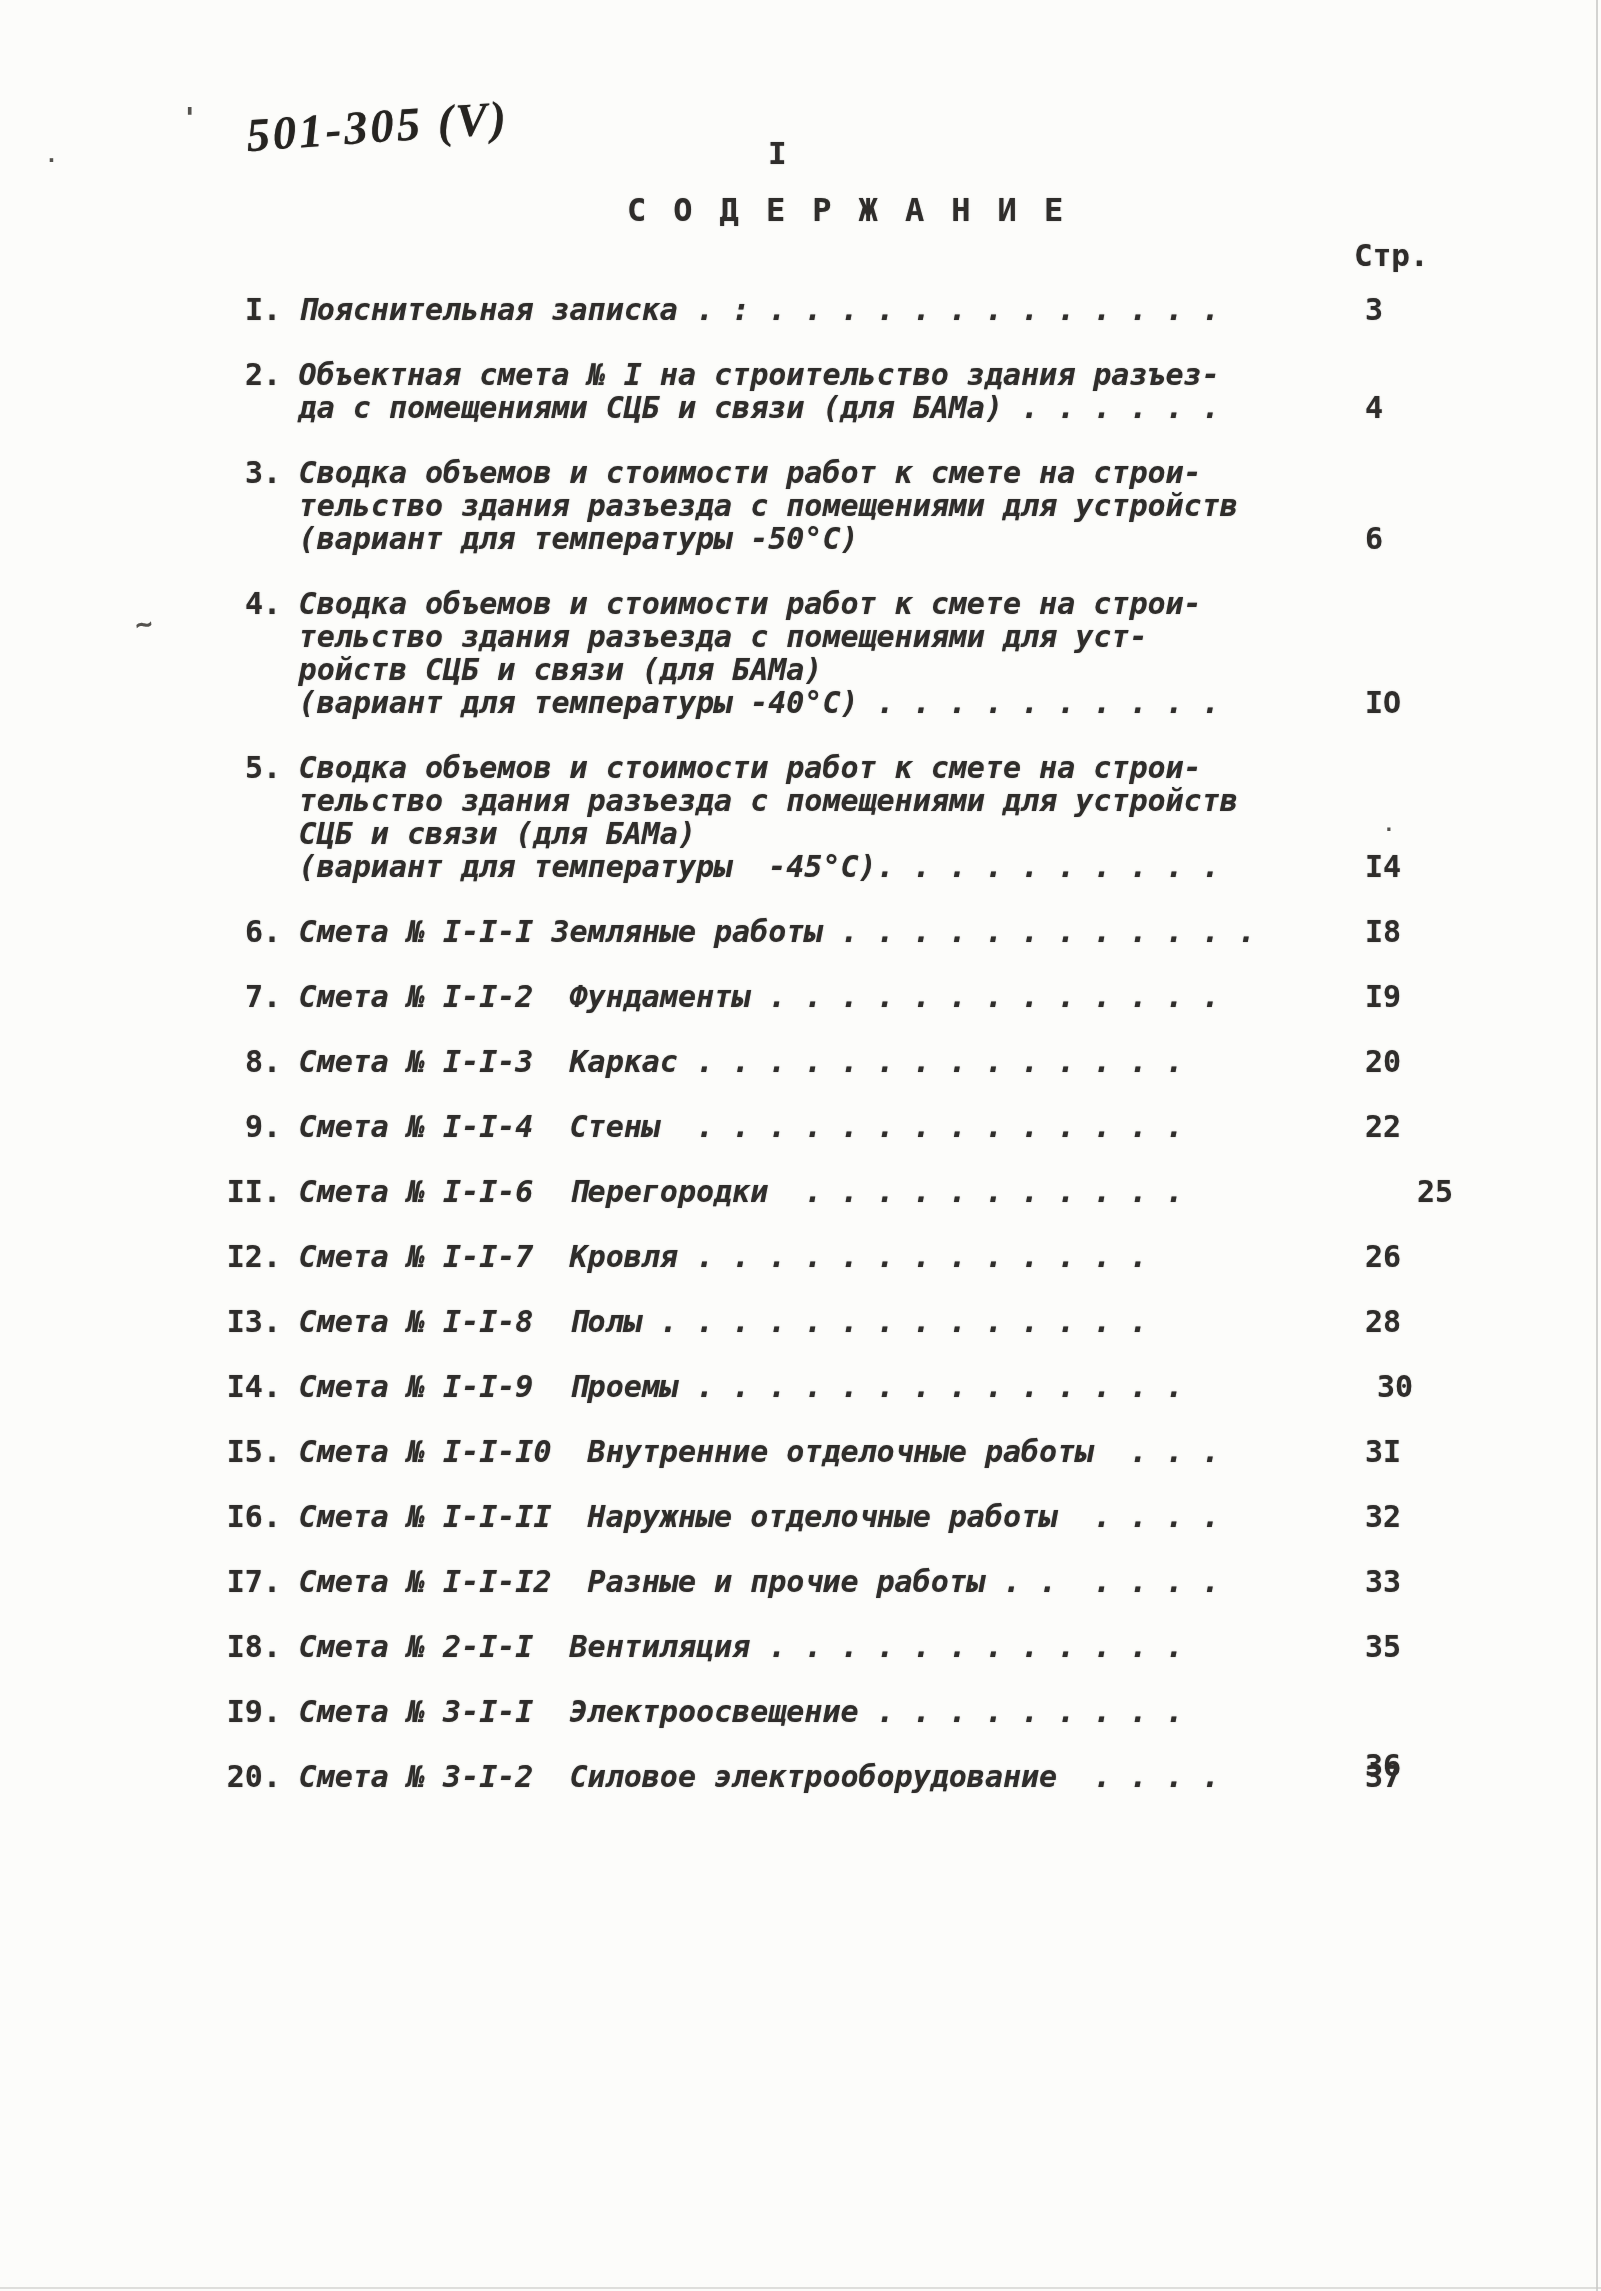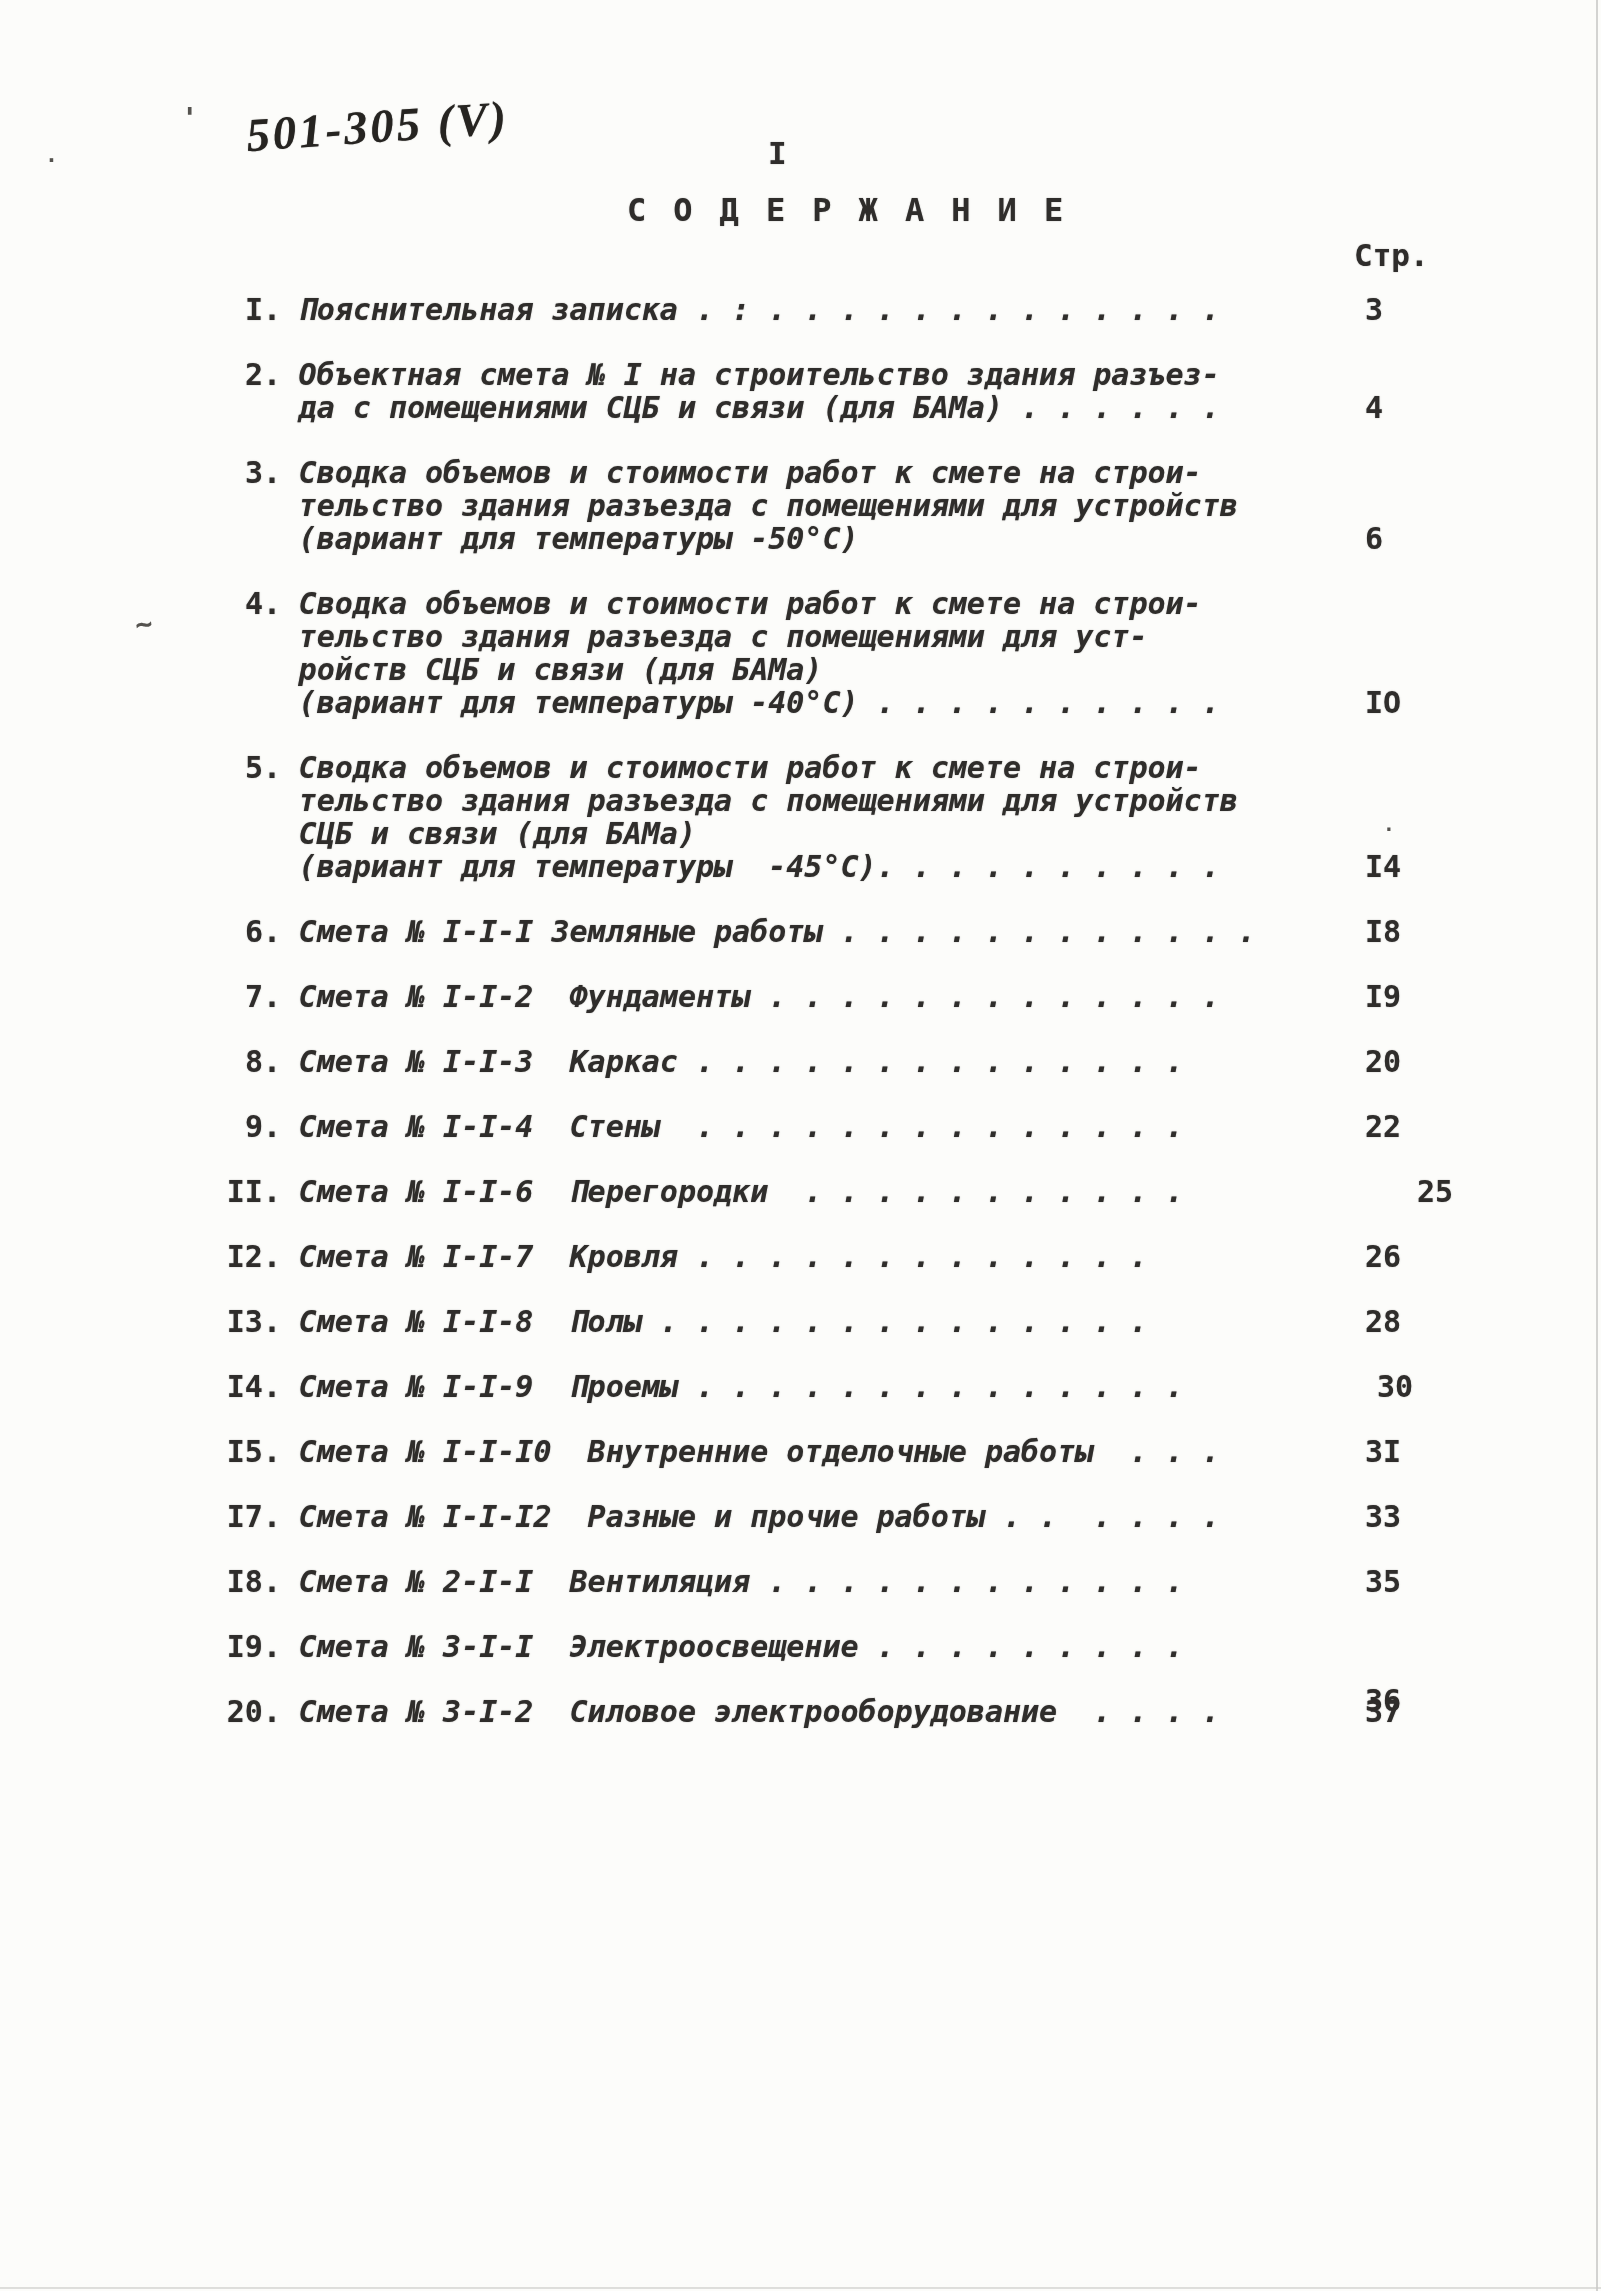--- a/index.html
+++ b/index.html
@@ -235,20 +235,27 @@
         <div class="pg" style="top: 0px; margin-left: 12px;">30</div>
       </div>
       <div class="entry">
         <div class="num">I5.</div>
         <div class="text">
           <div class="line">Смета № I-I-I0  Внутренние отделочные работы  . . .</div>
         </div>
         <div class="pg" style="top: 0px;">3I</div>
       </div>
       <div class="entry">
+        <div class="num">I6.</div>
+        <div class="text">
+          <div class="line">Смета № I-I-II  Наружные отделочные работы  . . . .</div>
+        </div>
+        <div class="pg" style="top: 0px;">32</div>
+      </div>
+      <div class="entry">
         <div class="num">I7.</div>
         <div class="text">
           <div class="line">Смета № I-I-I2  Разные и прочие работы . .  . . . .</div>
         </div>
         <div class="pg" style="top: 0px;">33</div>
       </div>
       <div class="entry">
         <div class="num">I8.</div>
         <div class="text">
           <div class="line">Смета № 2-I-I  Вентиляция . . . . . . . . . . . .</div>

